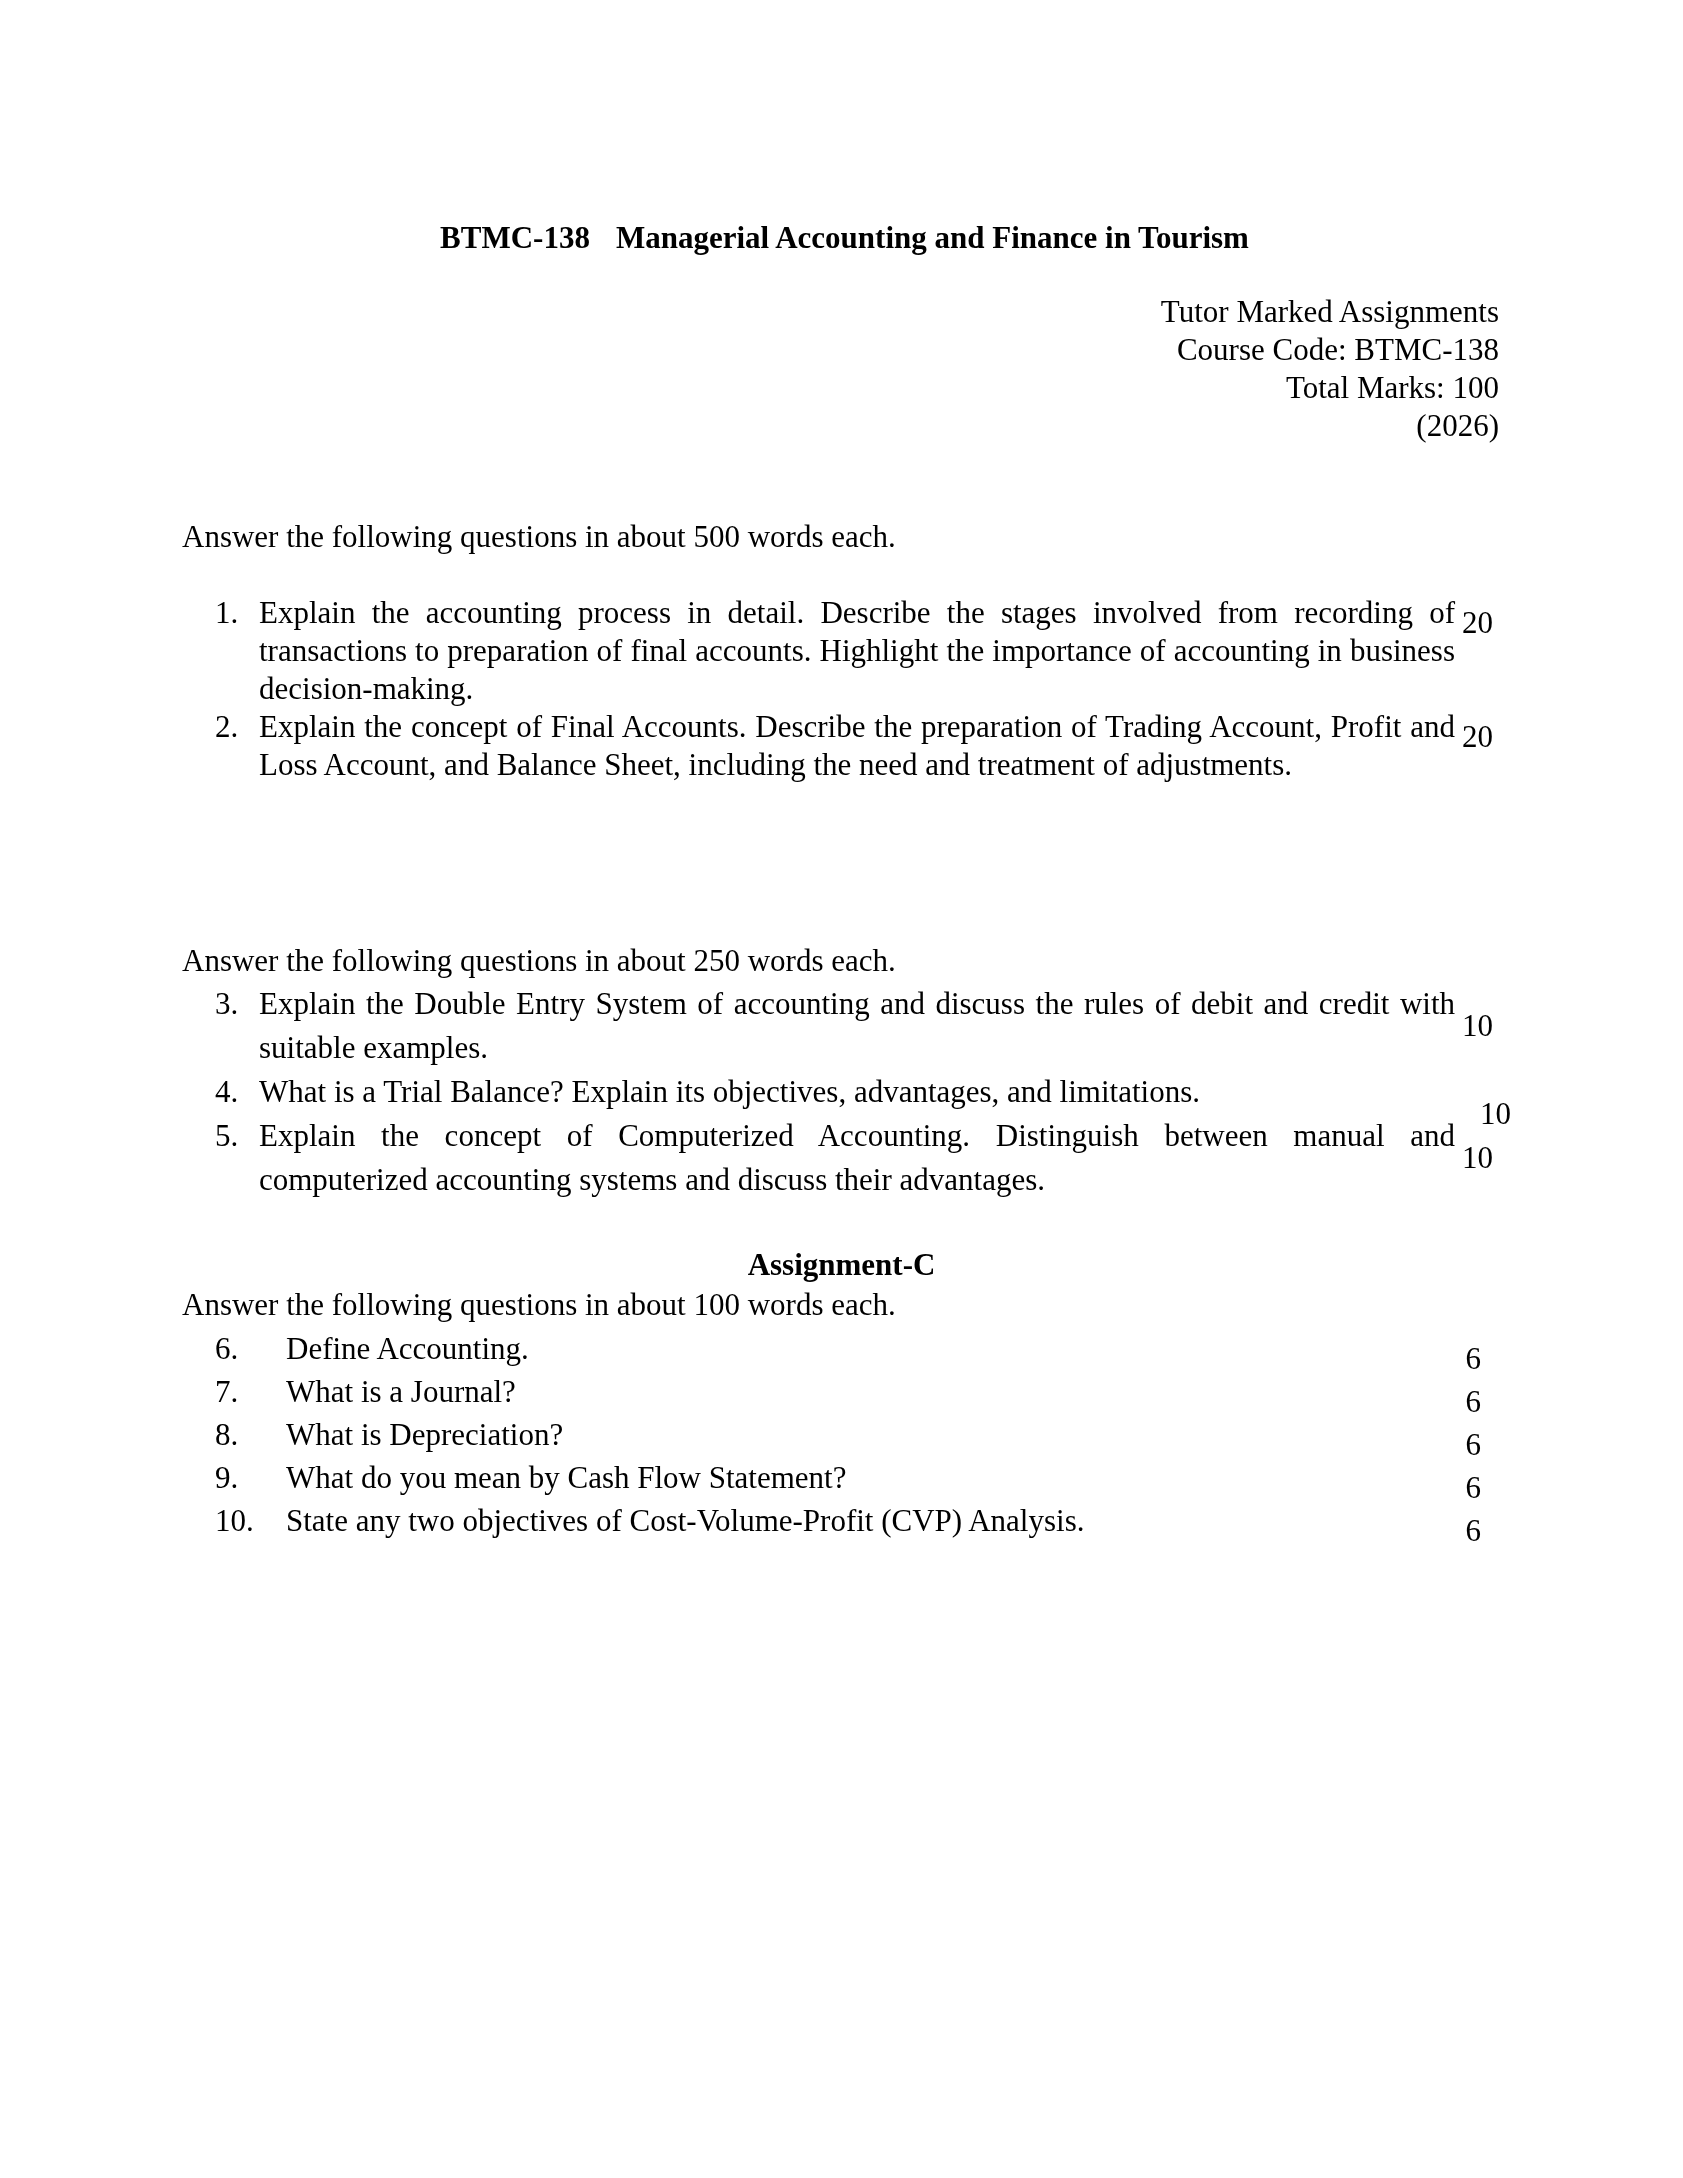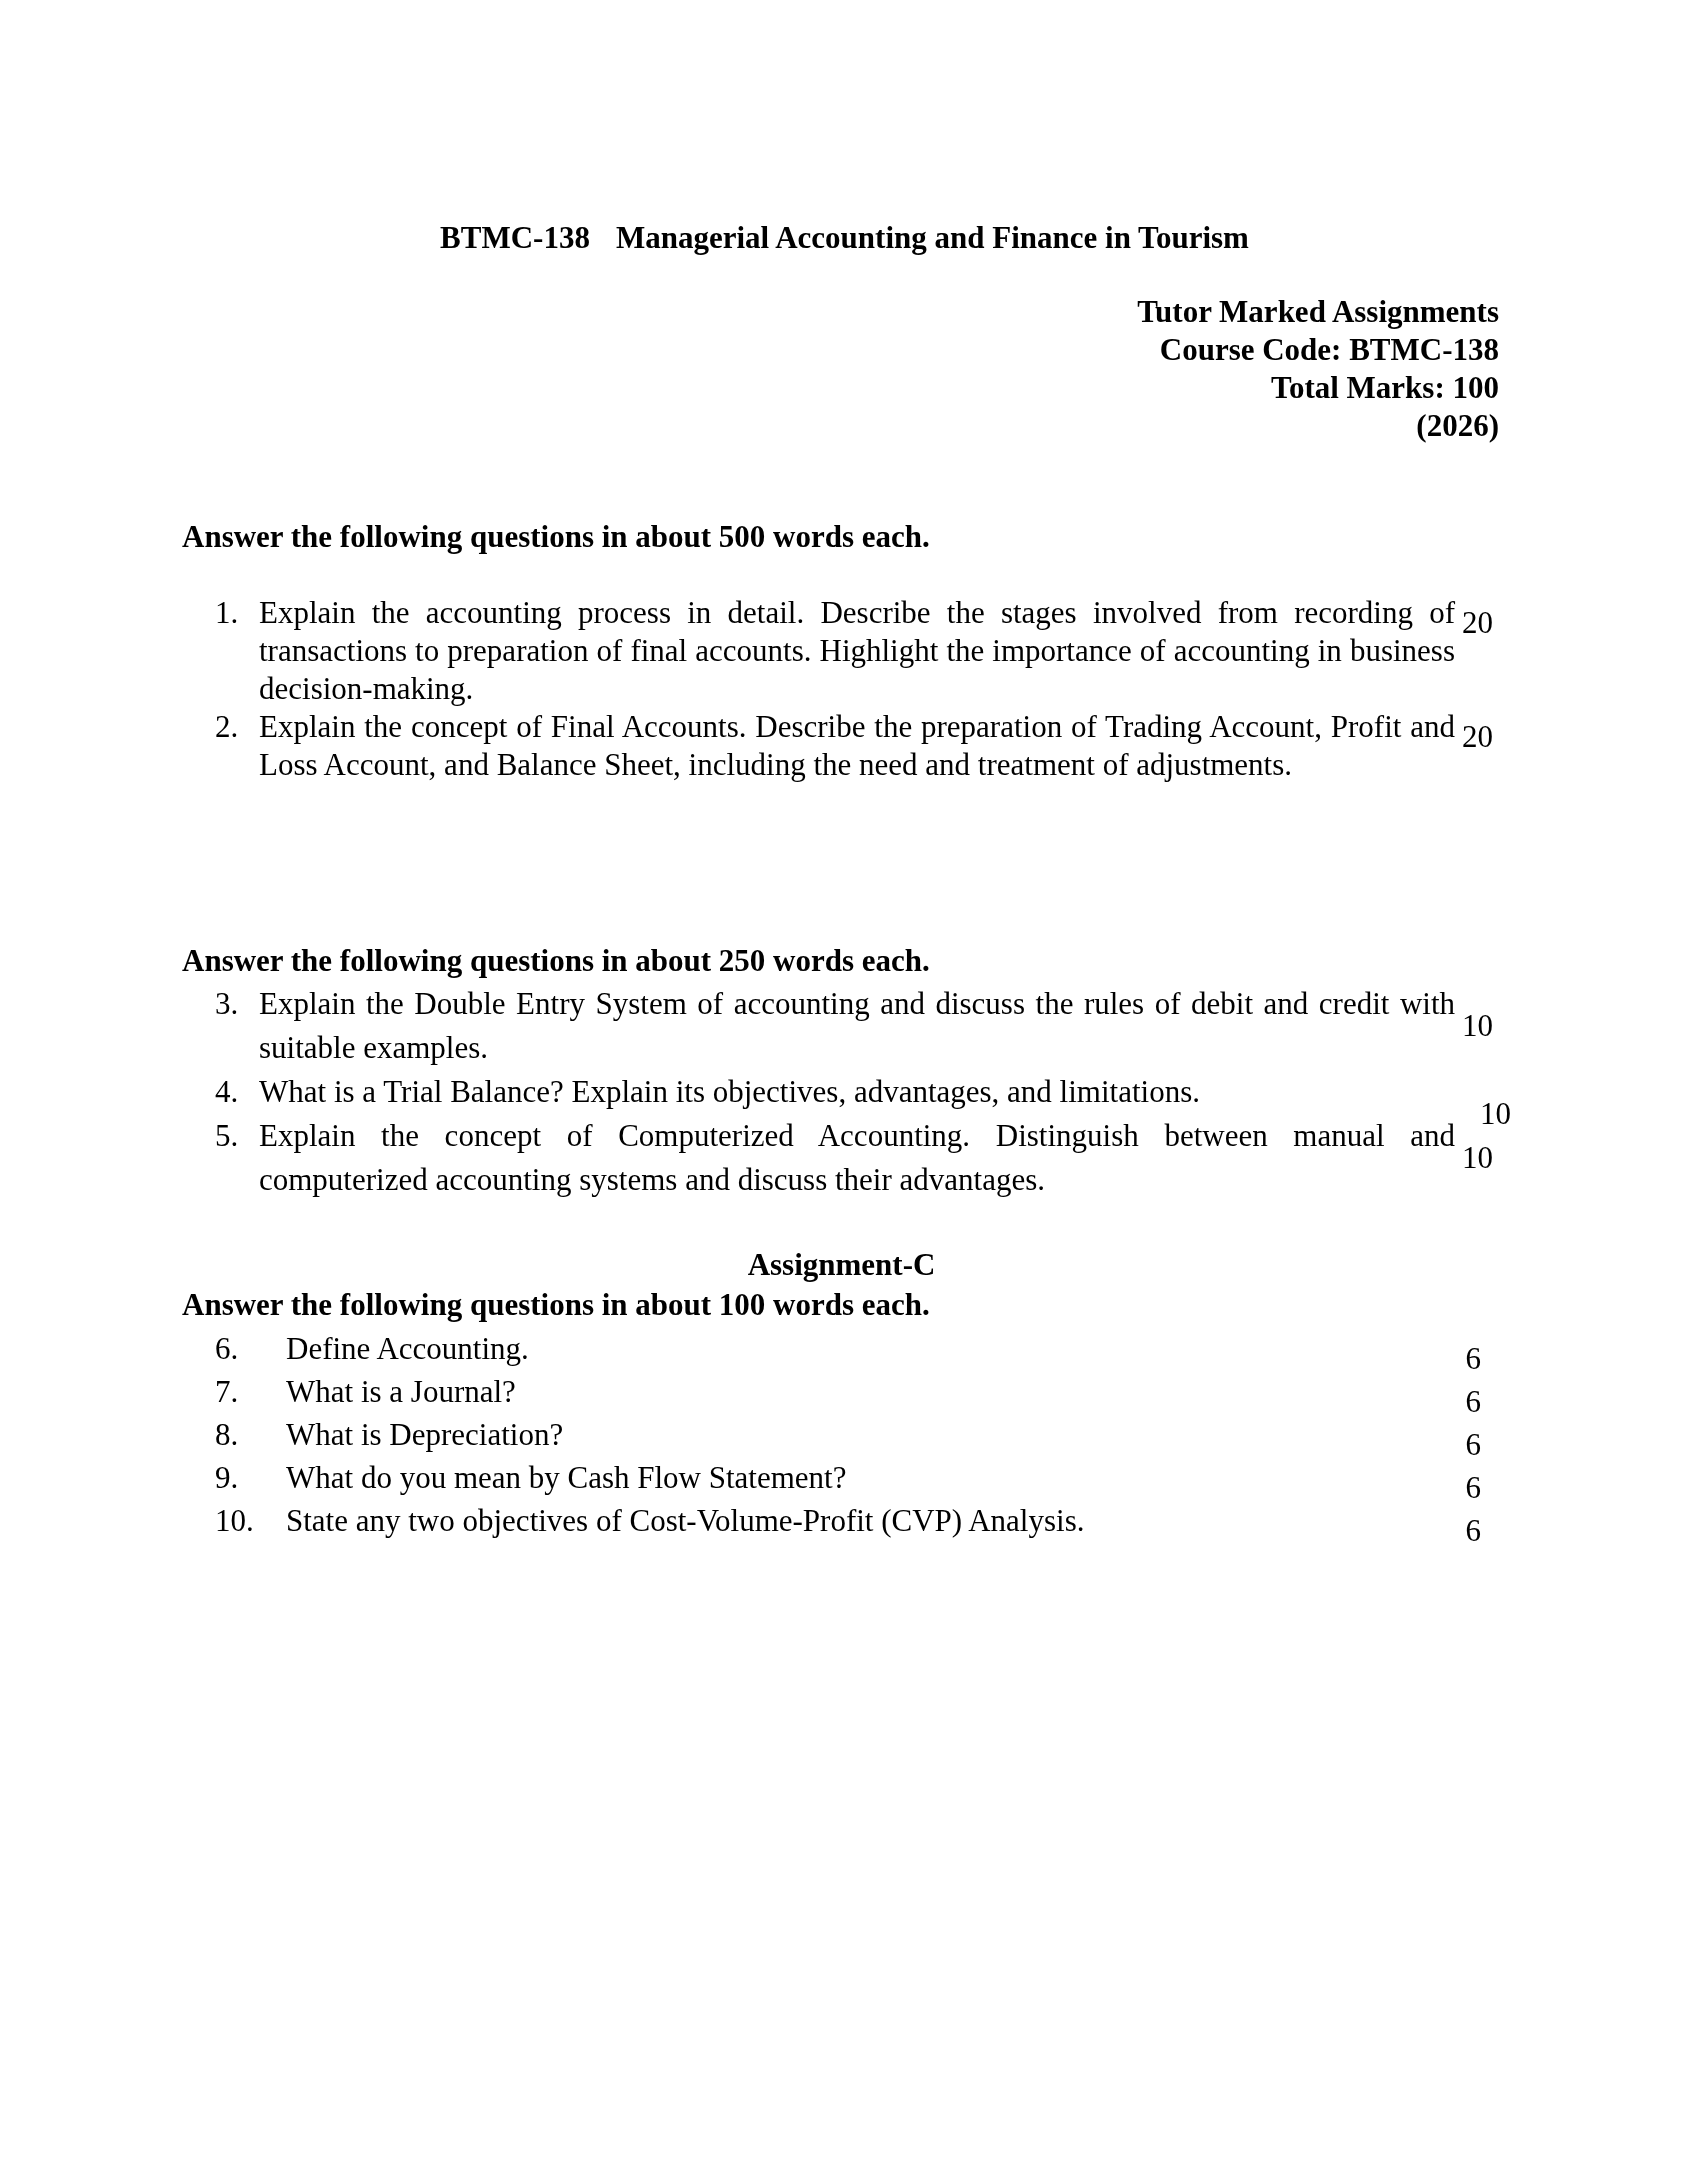--- a/index.html
+++ b/index.html
@@ -34,37 +34,37 @@
       line-height: 44px;
       padding-left: 6px;
       box-sizing: border-box;
     }
     .doc-title .code { margin-right: 26px; }
     .meta-block {
       position: absolute;
       top: 293px;
       right: 224px;
       text-align: right;
-      font-weight: bold;
+      font-weight: normal;
       font-size: 31px;
       line-height: 38px;
     }
     .section-heading {
       position: absolute;
       left: 0;
       width: 1683px;
       text-align: center;
       font-weight: bold;
       font-size: 31px;
       line-height: 40px;
     }
     .instruction {
       position: absolute;
       left: 182px;
-      font-weight: bold;
+      font-weight: normal;
       font-size: 31px;
       line-height: 40px;
     }
     .qlist {
       position: absolute;
       left: 182px;
       width: 1317px;
       font-size: 31px;
     }
     .q {

